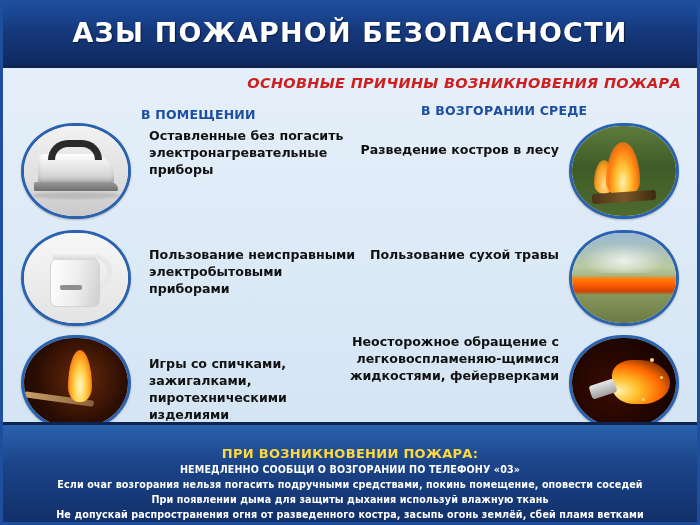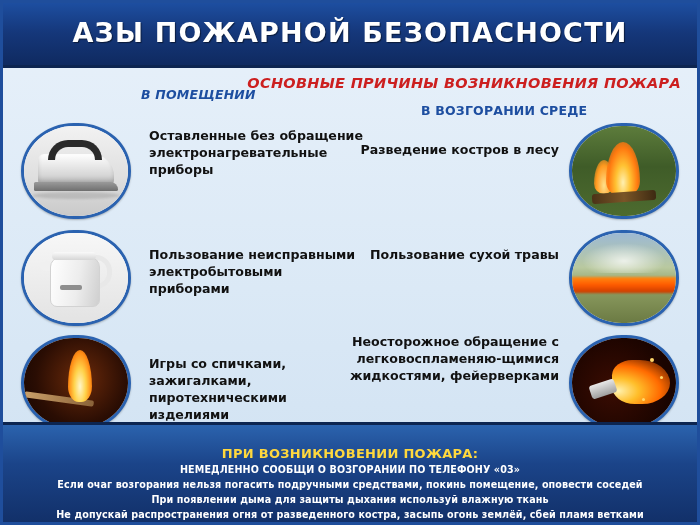--- a/index.html
+++ b/index.html
@@ -55,21 +55,21 @@
   }
   
   .col-head {
     position: absolute;
     color: #1d4ea0;
     font-size: 12.5px;
     font-weight: bold;
     font-family: "DejaVu Sans", sans-serif;
     letter-spacing: 0.2px;
   }
-  .col-head-left { top: 84px; left: 138px; font-style: italic; }
+  .col-head-left { top: 104px; left: 138px; }
   .col-head-right { top: 100px; left: 418px; }
 
   
   .row {
     position: absolute;
     left: 8px;
     right: 8px;
     height: 100px;
   }
   .row-1 { top: 118px; }
@@ -217,21 +217,21 @@
   <div class="row row-1">
     <div class="thumb thumb-left">
       <div class="thumb-inner">
         <div class="iron-bg"></div>
         <div class="iron-body"></div>
         <div class="iron-handle"></div>
         <div class="iron-base"></div>
         <div class="iron-shadow"></div>
       </div>
     </div>
-    <div class="txt txt-left">Оставленные без обращение электронагревательные приборы</div>
+    <div class="txt txt-left">Оставленные без погасить электронагревательные приборы</div>
 
     <div class="txt txt-right r1">Разведение костров в лесу</div>
     <div class="thumb thumb-right">
       <div class="thumb-inner">
         <div class="fire-bg"></div>
         <div class="fire-flame2"></div>
         <div class="fire-flame"></div>
         <div class="fire-logs"></div>
       </div>
     </div>

